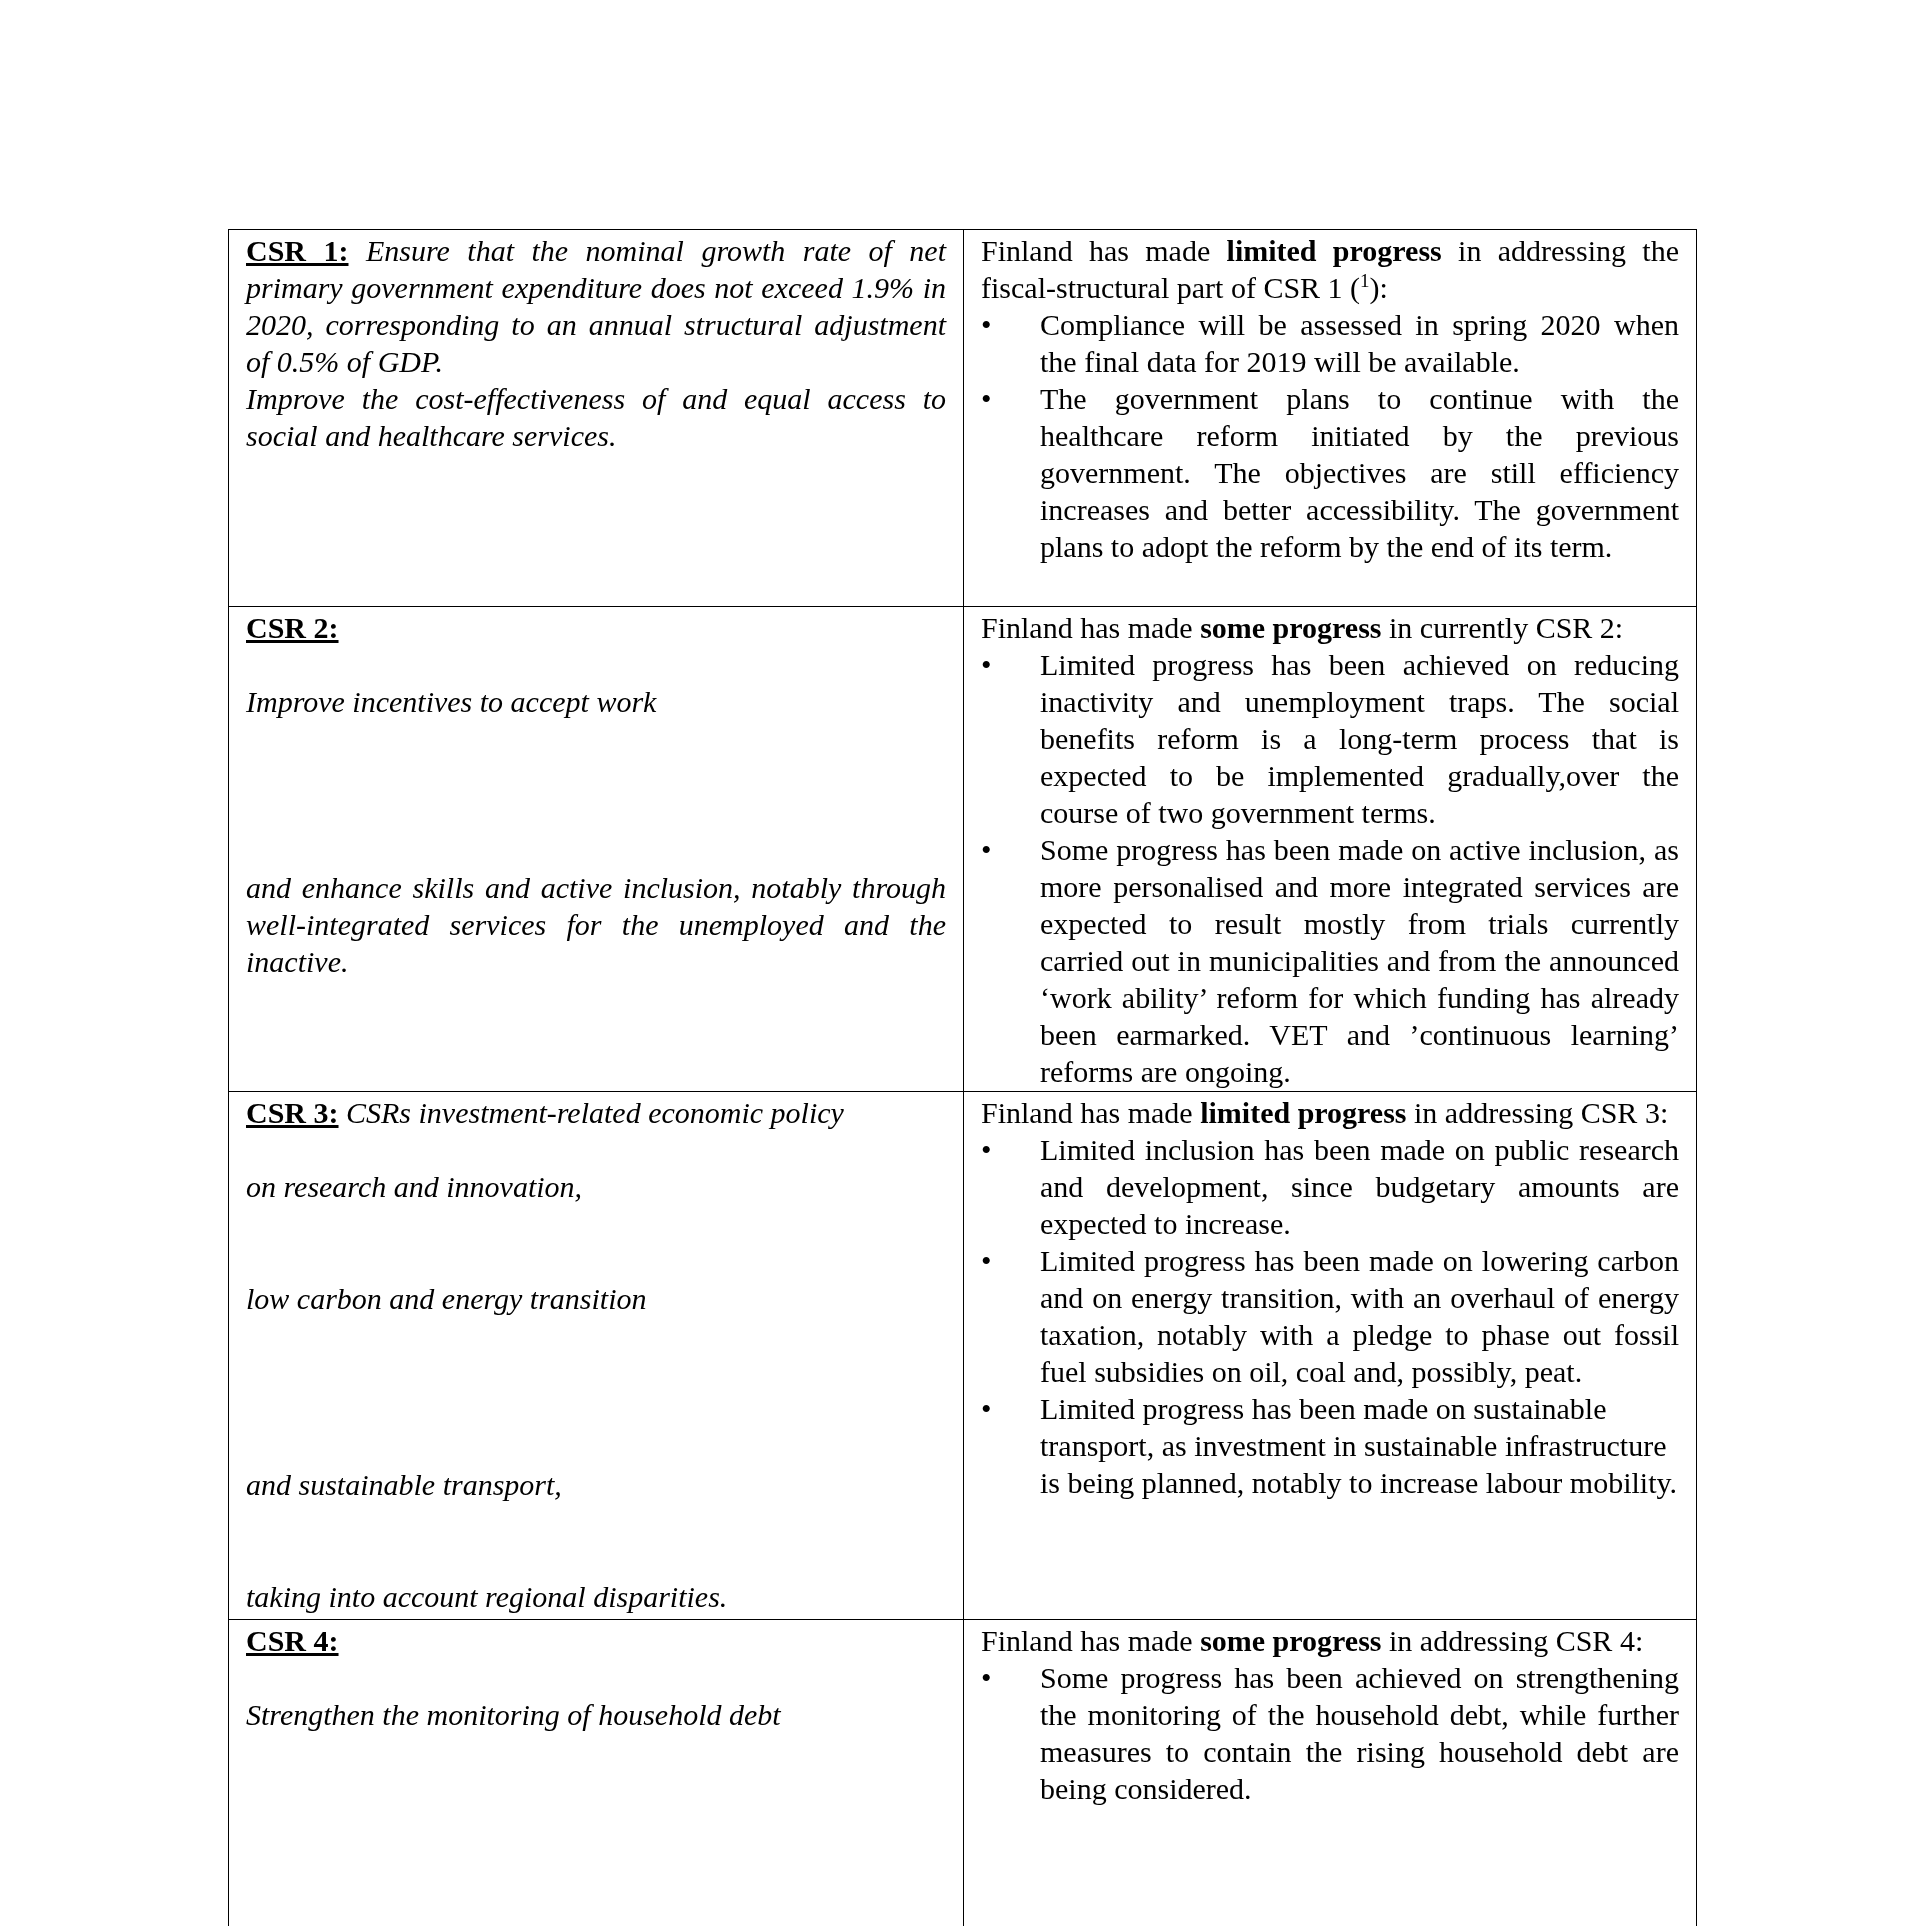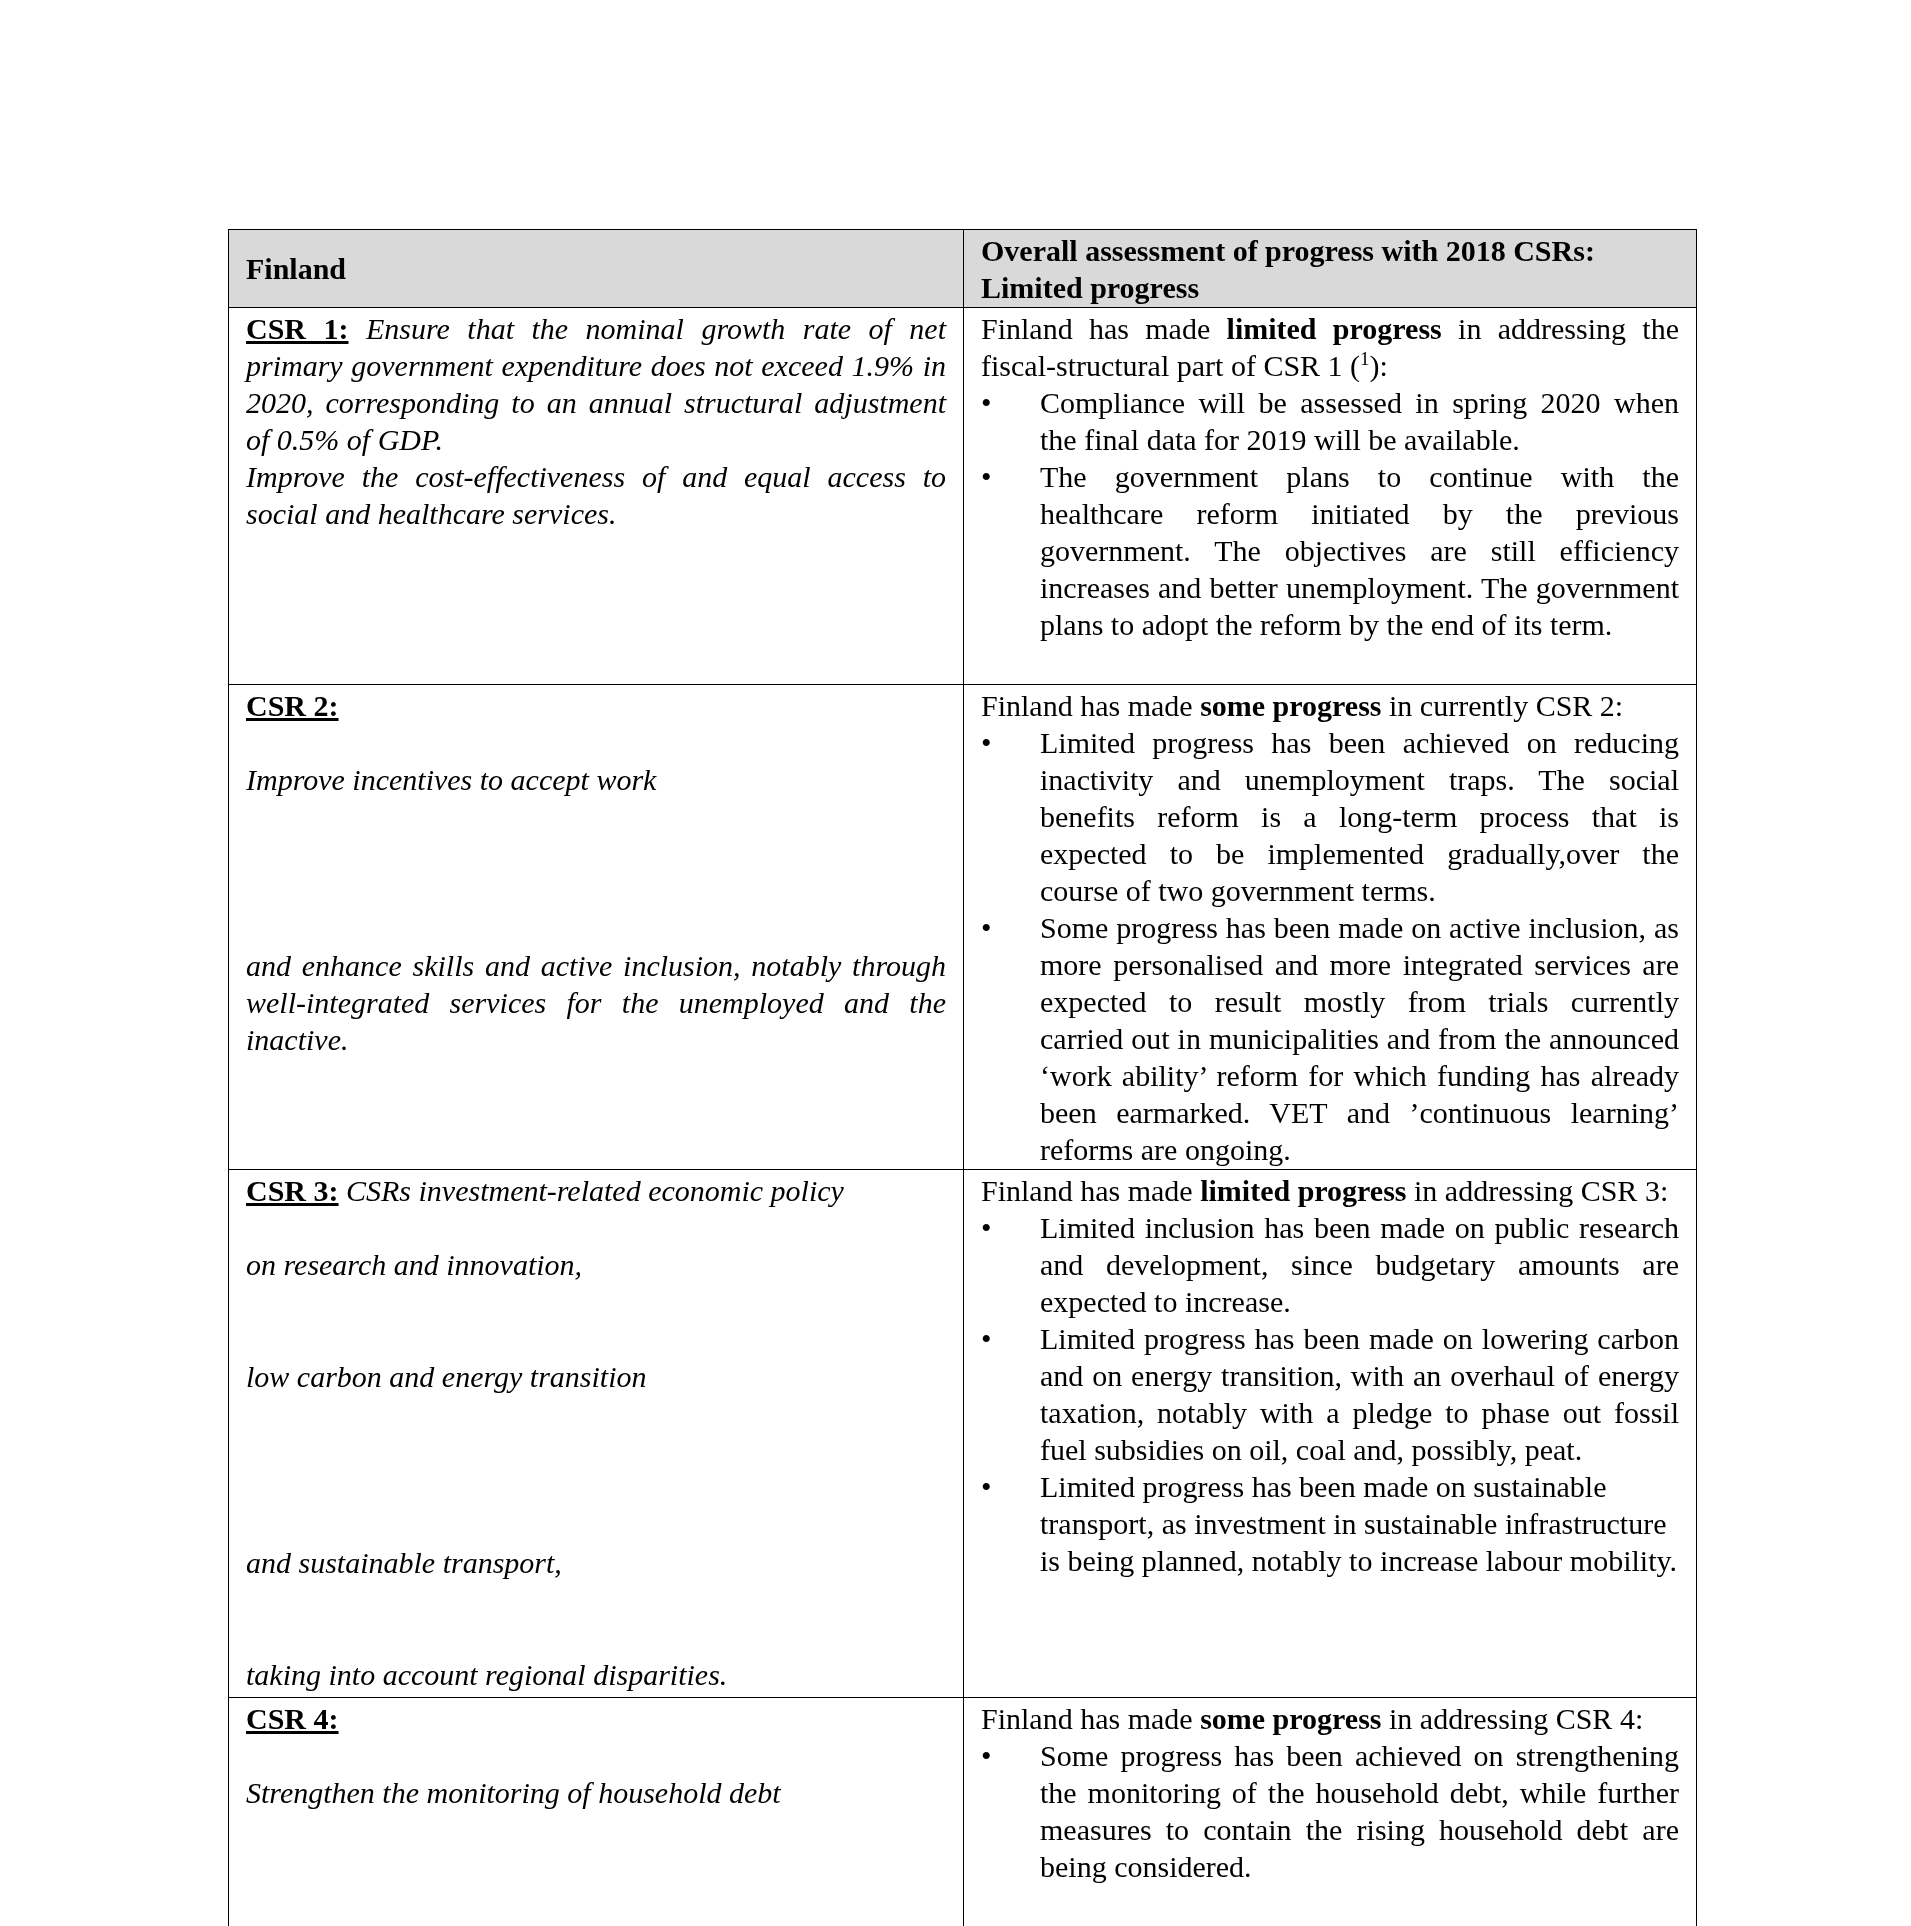--- a/index.html
+++ b/index.html
@@ -30,40 +30,31 @@
 </style>
 </head>
 <body>
 
 <table class="page-table">
   <colgroup>
       <col class="c1">
       <col class="c2">
     </colgroup>
   <tbody>
-      <tr class="hdr">
-    <th class="left">
-      <span>Finland</span>
-    </th>
-    <th>
-      <span>Overall assessment of progress with 2018 CSRs:</span><br>
-      <span>Limited progress</span>
-    </th>
-  </tr>
 
   <tr class="row1">
     <td>
       <span class="rec-part"><span class="csr-label">CSR 1:</span> <span>Ensure that the nominal growth rate of net primary government expenditure does not exceed 1.9% in 2020, corresponding to an annual structural adjustment of 0.5% of GDP.</span></span>
       <span class="rec-part">Improve the cost-effectiveness of and equal access to social and healthcare services.</span>
     </td>
     <td>
       <div><span>Finland has made </span><b class="em">limited progress</b><span> in addressing the fiscal-structural part of CSR 1 (</span><sup>1</sup><span>):</span></div>
       <ul class="bullets">
         <li><span class="bullet-icon">•</span><span>Compliance will be assessed in spring 2020 when the final data for 2019 will be available.</span></li>
-        <li><span class="bullet-icon">•</span><span>The government plans to continue with the healthcare reform initiated by the previous government. The objectives are still efficiency increases and better unemployment. The government plans to adopt the reform by the end of its term.</span></li>
+        <li><span class="bullet-icon">•</span><span>The government plans to continue with the healthcare reform initiated by the previous government. The objectives are still efficiency increases and better accessibility. The government plans to adopt the reform by the end of its term.</span></li>
       </ul>
     </td>
   </tr>
 
   <tr class="row2">
     <td>
       <span class="csr-label gap">CSR 2:</span>
       <span class="gap" style="height:37px"></span>
       <span class="rec-part">Improve incentives to accept work</span>
       <span class="gap" style="height:149px"></span>

